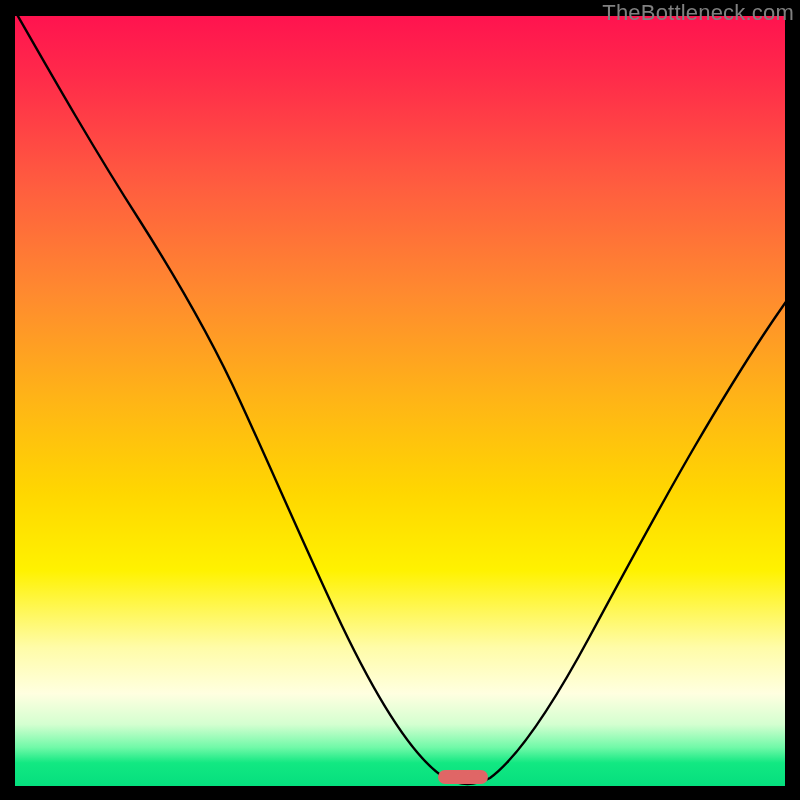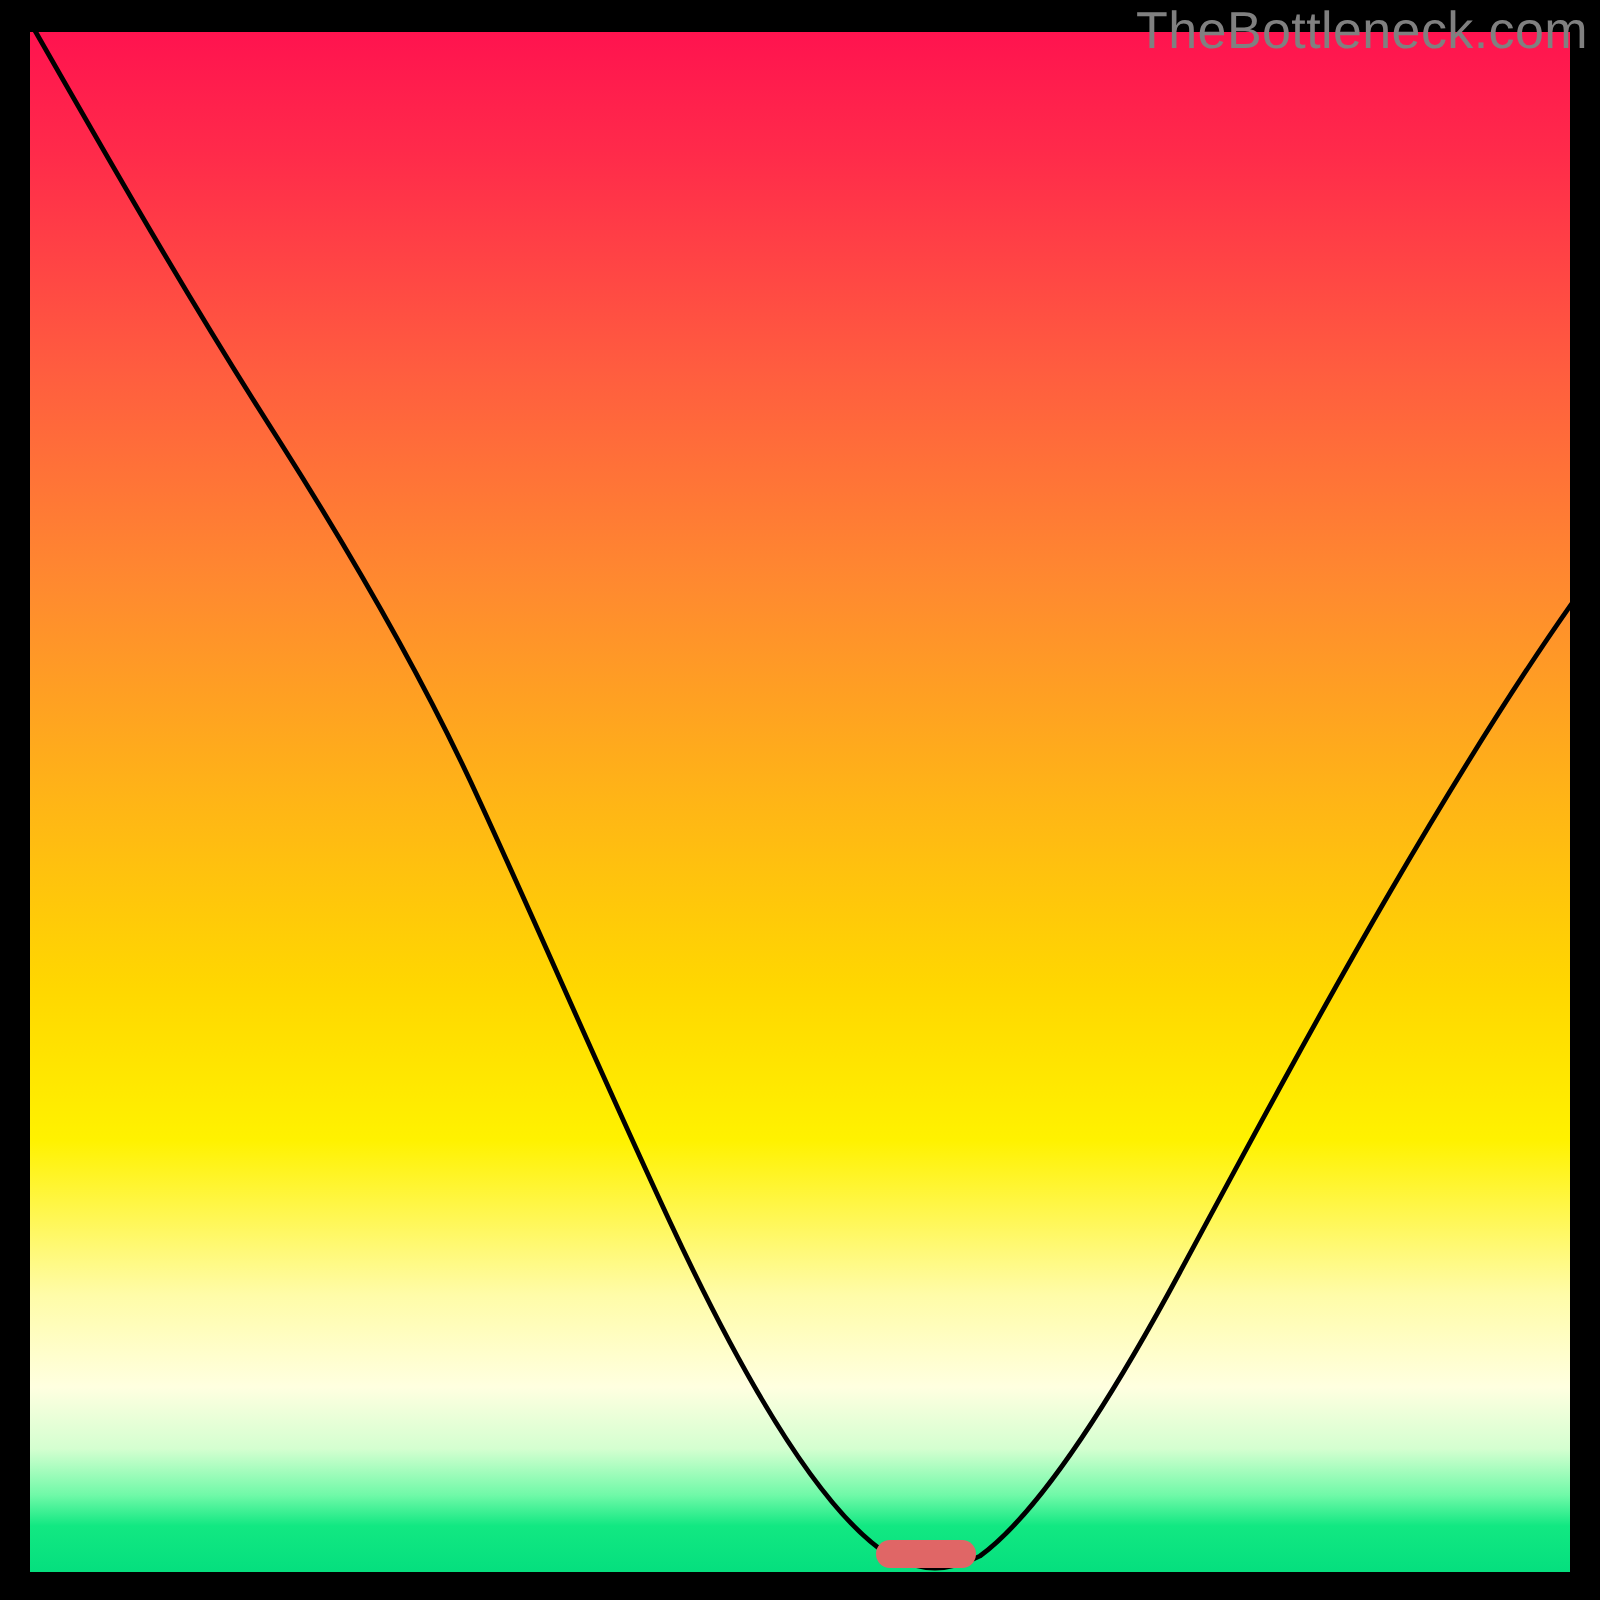--- a/index.html
+++ b/index.html
@@ -54,21 +54,21 @@
     border-radius: 7px;
     background: #e06666;
     left: 423px;
     top: 754px;
   }
   .watermark {
     position: absolute;
     top: 0px;
     right: 6px;
     color: #808080;
-    font-size: 26px;
+    font-size: 22px;
     font-weight: 500;
     letter-spacing: 0.2px;
   }
 </style>
 </head>
 <body>
 
 <div class="frame">
   <div class="plot">
     <div class="gradient"></div>

